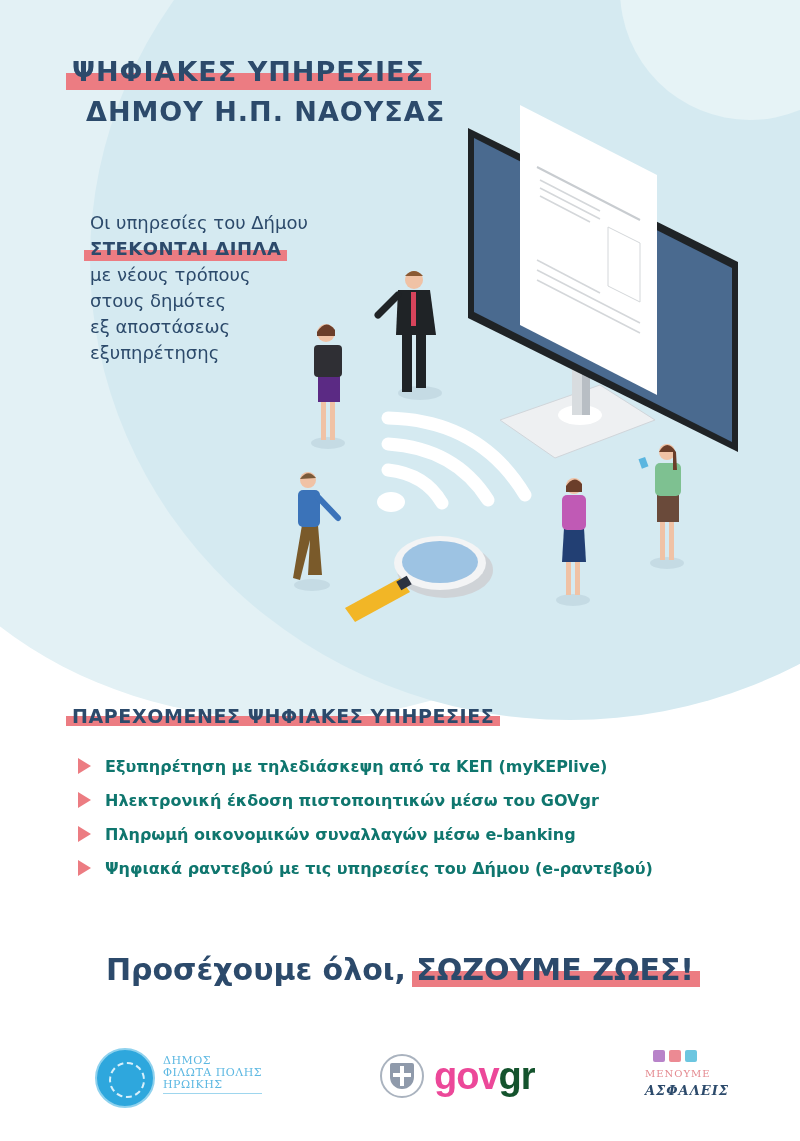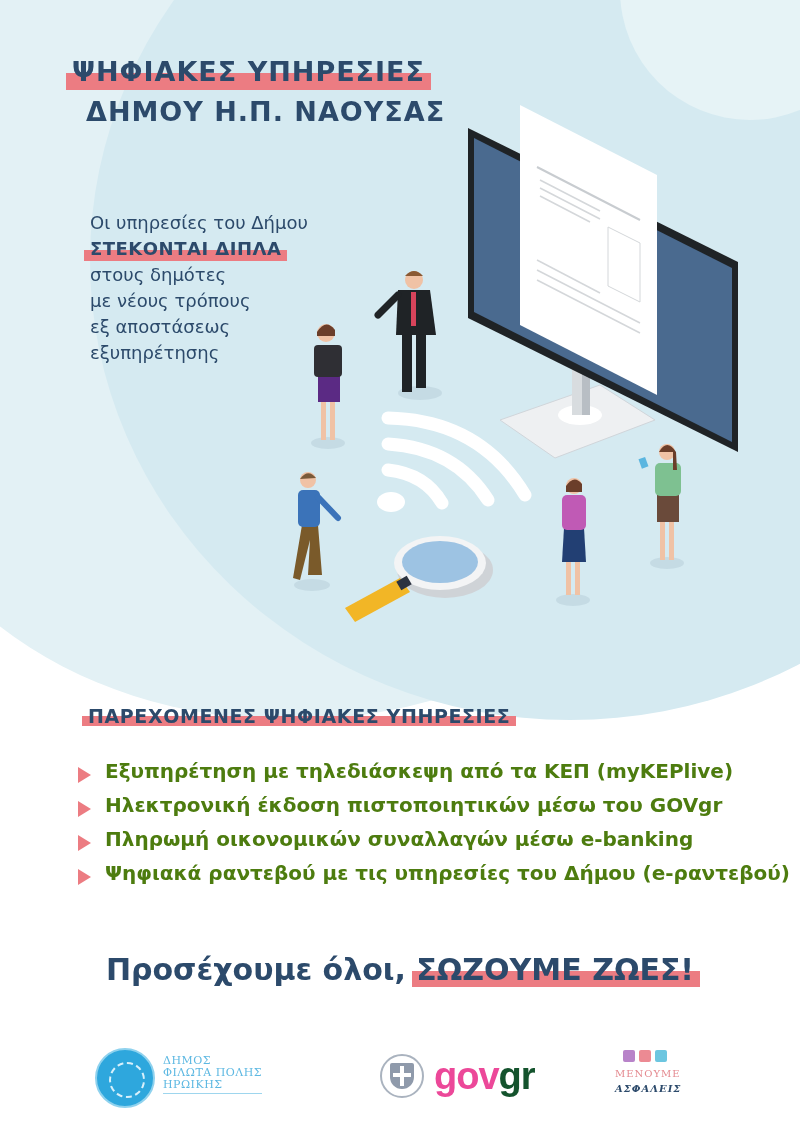--- a/index.html
+++ b/index.html
@@ -18,23 +18,23 @@
     .title-line { font-weight:bold; font-size:27px; letter-spacing:1px; color:#2c4a6b; position:relative; line-height:40px; white-space:nowrap; }
     .hl { position: relative; display:inline-block; z-index:0; }
     .hl::before { content:""; position:absolute; left:-6px; right:-6px; top:52%; height:44%; background:#ec7c82; z-index:-1; }
 
     .intro { position:absolute; left:90px; top:210px; font-size:18px; line-height:26px; color:#2c4a6b; }
     .intro .bold { font-weight:bold; letter-spacing:0.5px; }
 
     .illus { position:absolute; left:0; top:0; width:800px; height:700px; }
 
     .services { position:absolute; left:72px; top:705px; }
-    .services-title { font-weight:bold; font-size:19px; letter-spacing:0.6px; color:#2c4a6b; white-space:nowrap;margin-left:16px; }
+    .services-title { font-weight:bold; font-size:19px; letter-spacing:0.6px; color:#2c4a6b; white-space:nowrap; }
     .svc-list { list-style:none; margin:22px 0 0 6px; padding:0; }
-    .svc-item { display:flex; align-items:flex-end; height:34px; font-size:20px; font-weight:bold; color:#4d7c0f; white-space:nowrap; }
+    .svc-item { display:flex; align-items:center; height:34px; font-size:16px; font-weight:bold; color:#0f766e; white-space:nowrap; }
     .tri { width:0; height:0; border-top:8px solid transparent; border-bottom:8px solid transparent; border-left:13px solid #ec7c82; margin-right:14px; }
 
     .slogan { position:absolute; left:0; width:800px; top:952px; text-align:center; font-size:30px; font-weight:bold; color:#2c4a6b; white-space:nowrap; }
     .slogan .hl::before { top:55%; height:45%; left:-4px; right:-6px; }
 
     .logos { position:absolute; left:0; top:1040px; width:644px; height:90px; }
     .logo-dimos { position:absolute; left:95px; top:8px; display:flex; align-items:center; }
     .dimos-seal { width:60px; height:60px; border-radius:50%; background:#2ea7dd; border:2px solid #8fd2ee; box-sizing:border-box; position:relative; }
     .dimos-seal::after { content:""; position:absolute; left:12px; top:12px; width:32px; height:32px; border-radius:50%; border:2px dashed #d8f0fb; }
     .dimos-text { margin-left:8px; font-family:"DejaVu Serif", serif; font-size:11px; line-height:12px; color:#5db8e2; letter-spacing:0.5px; }
@@ -42,25 +42,25 @@
 
     .logo-gov { position:absolute; left:380px; top:14px; display:flex; align-items:center; }
     .gov-emblem { width:44px; height:44px; border-radius:50%; border:2px solid #aab3bf; box-sizing:border-box; display:flex; align-items:center; justify-content:center; }
     .gov-emblem .shield { width:24px; height:26px; background:#8f9aab; border-radius:2px 2px 12px 12px; position:relative; }
     .gov-emblem .shield::before { content:""; position:absolute; left:10px; top:3px; width:4px; height:20px; background:#fff; }
     .gov-emblem .shield::after { content:""; position:absolute; left:3px; top:10px; width:18px; height:4px; background:#fff; }
     .gov-word { margin-left:10px; font-size:38px; font-weight:bold; letter-spacing:-1px; font-family:"Liberation Sans", sans-serif; }
     .gov-word .gov { color:#ec4899; }
     .gov-word .gr { color:#14532d; }
 
-    .logo-safe { position:absolute; left:615px; top:10px; width:60px; }
+    .logo-safe { position:absolute; left:645px; top:10px; width:60px; }
     .safe-icons { display:flex; justify-content:center; gap:4px; }
     .safe-icons span { width:12px; height:12px; border-radius:2px; display:inline-block; }
     .safe-line1 { font-size:10px; color:#e48a90; letter-spacing:1px; margin-top:6px; font-family:"DejaVu Serif", serif; }
-    .safe-line2 { font-size:10px; color:#2c4a6b; letter-spacing:1px; margin-top:4px; font-family:"DejaVu Serif", serif; font-style:italic; font-weight:bold; }
+    .safe-line2 { font-size:13px; color:#2c4a6b; letter-spacing:1px; margin-top:4px; font-family:"DejaVu Serif", serif; font-style:italic; font-weight:bold; }
   </style>
 </head>
 <body>
 
 <div class="bg-layer">
   <div class="bg-light"></div>
   <div class="bg-main"></div>
   <div class="bg-corner"></div>
 </div>
 
@@ -160,22 +160,22 @@
 <div class="title-block">
   <div class="title-line">
     <span class="hl">ΨΗΦΙΑΚΕΣ ΥΠΗΡΕΣΙΕΣ</span>
   </div>
   <div class="title-line" style="margin-left:14px;">ΔΗΜΟΥ Η.Π. ΝΑΟΥΣΑΣ</div>
 </div>
 
 <div class="intro">
   <div>Οι υπηρεσίες του Δήμου</div>
   <div class="bold"><span class="hl">ΣΤΕΚΟΝΤΑΙ ΔΙΠΛΑ</span></div>
+  <div>με νέους τρόπους</div>
   <div>στους δημότες</div>
-  <div>με νέους τρόπους</div>
   <div>εξ αποστάσεως</div>
   <div>εξυπηρέτησης</div>
 </div>
 
 <div class="services">
   <div class="services-title"><span class="hl">ΠΑΡΕΧΟΜΕΝΕΣ ΨΗΦΙΑΚΕΣ ΥΠΗΡΕΣΙΕΣ</span></div>
   <ul class="svc-list">
     <li class="svc-item">
         <span class="tri"></span>
         <span>Εξυπηρέτηση με τηλεδιάσκεψη από τα ΚΕΠ (myKEPlive)</span>

